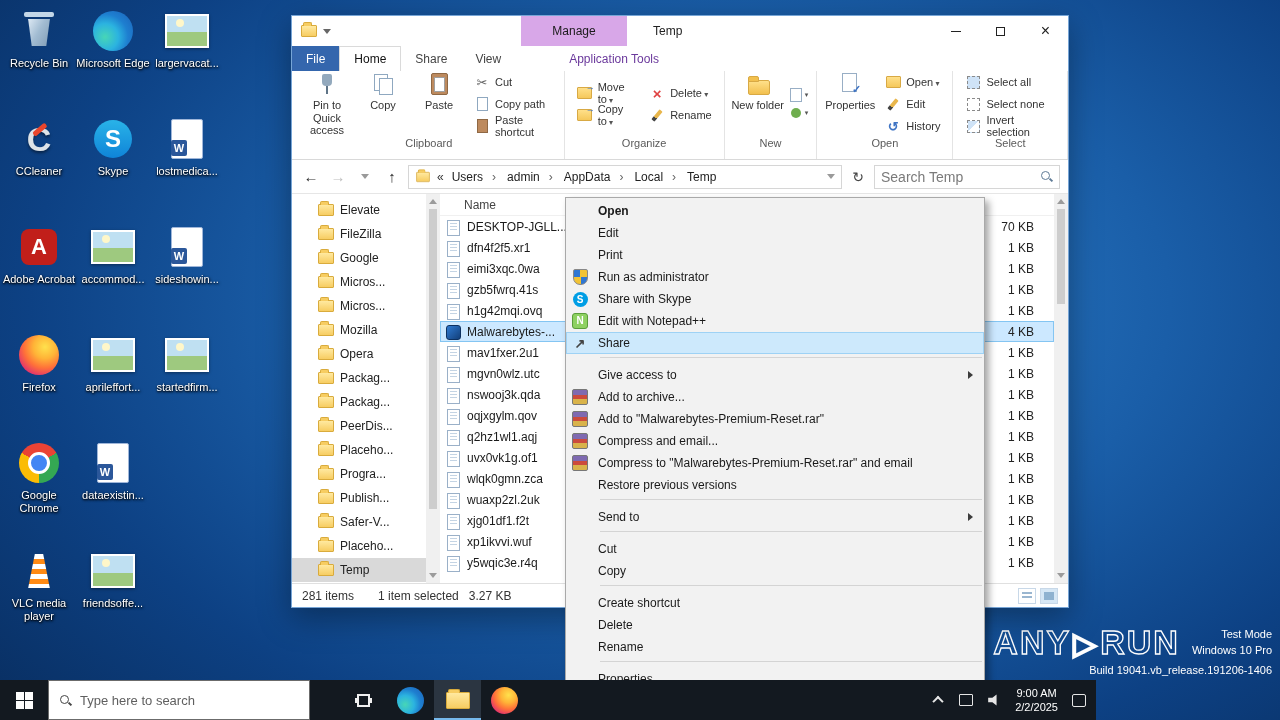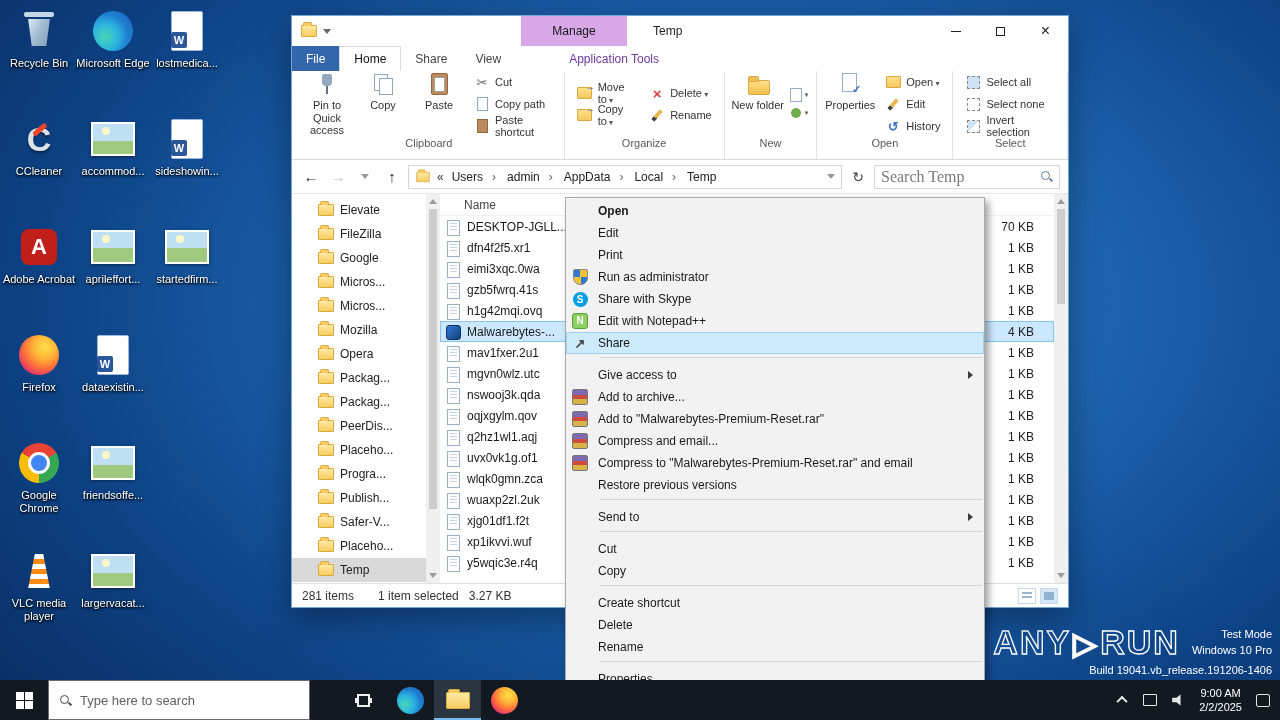--- a/index.html
+++ b/index.html
@@ -123,21 +123,21 @@
   .ic-refresh::before { content:"↻"; font-size:14px; color:#444; }
   .addr-box { flex:1; height:24px; border:1px solid #d6d6d6; display:flex; align-items:center; padding:0 6px; gap:6px; }
   .fold-addr { transform:scale(.85); }
   .crumb-prefix { color:#333; }
   .crumbs { display:flex; align-items:center; }
   .crumb { padding:0 2px; color:#222; cursor:default; }
   .crumb::after { content:"›"; margin:0 7px 0 9px; color:#666; }
   .crumb:last-child::after { content:""; margin:0; }
   .addr-caret { margin-left:auto; border-left:4px solid transparent; border-right:4px solid transparent; border-top:5px solid #9a9a9a; }
   .searchbox { width:186px; height:24px; border:1px solid #d6d6d6; display:flex; align-items:center; padding:0 6px; gap:4px; flex:none; }
-  .search-input { flex:1; min-width:0; border:none; outline:none; font-family:Liberation Serif, serif; font-size:16px; color:#a16207; }
+  .search-input { flex:1; min-width:0; border:none; outline:none; font-family:Liberation Sans, sans-serif; font-size:14px; color:#a16207; }
   .search-input::placeholder { color:#7a7a7a; }
   .mag { width:13px; height:13px; position:relative; flex:none; }
   .mag::before { content:""; position:absolute; left:1px; top:1px; width:7px; height:7px; border:1.5px solid #5f7b96; border-radius:50%; }
   .mag::after { content:""; position:absolute; left:9px; top:9px; width:4px; height:2px; background:#5f7b96; transform:rotate(45deg); }
 
   .main { flex:1; display:flex; overflow:hidden; border-top:1px solid #e6e6e6; }
   .tree { width:134px; padding-top:4px; overflow:hidden; }
   .tree-item { height:24px; display:flex; align-items:center; gap:6px; padding-left:26px; color:#222; cursor:default; white-space:nowrap; }
   .tree-item.sel { background:#d9d9d9; }
   .vscroll { width:14px; background:#f0f0f0; display:flex; flex-direction:column; align-items:center; flex:none; }
@@ -187,21 +187,21 @@
     background:conic-gradient(#f2c335 0 25%, #2f77d3 0 50%, #f2c335 0 75%, #2f77d3 0); border:1px solid #888; }
   .mi-skype::before { content:"S"; width:15px; height:15px; border-radius:50%; background:#009ee5; color:#fff;
     font-size:10px; font-weight:bold; line-height:15px; text-align:center; }
   .mi-notepadpp::before { content:"N"; width:14px; height:14px; background:#8ed161; border:1px solid #5a9e3a; border-radius:3px;
     color:#fff; font-size:10px; font-weight:bold; line-height:14px; text-align:center; }
   .mi-share::before { content:"↗"; font-size:13px; color:#444; font-weight:bold; }
   .mi-winrar::before { content:""; width:14px; height:14px; border-radius:2px; border:1px solid #777;
     background:linear-gradient(180deg, #7f6ab1 0 33%, #cc4b3c 33% 66%, #d9b34a 66% 100%); }
 
   
-  #taskbar { position:absolute; left:0; bottom:0; width:1280px; height:40px; background:#131920; display:flex;
+  #taskbar { position:absolute; left:0; bottom:0; width:1096px; height:40px; background:#131920; display:flex;
     align-items:stretch; z-index:100; }
   .tb-start { width:48px; display:flex; align-items:center; justify-content:center; }
   .win-logo { display:grid; grid-template-columns:8px 8px; grid-template-rows:8px 8px; gap:1px; }
   .win-logo i { background:#fdfdfd; }
   .tb-search { width:262px; background:#fff; display:flex; align-items:center; gap:8px; padding:0 10px; border:1px solid #6b6b6b; }
   .mag-dark::before { border-color:#444; }
   .mag-dark::after { background:#444; }
   .tb-search-input { flex:1; min-width:0; border:none; outline:none; font-family:inherit; font-size:13px; background:transparent; }
   .tb-search-input::placeholder { color:#5f5f5f; }
   .tb-btn { width:47px; display:flex; align-items:center; justify-content:center; position:relative; }
@@ -263,20 +263,24 @@
       </div>
       <div class="desk-icon">
         <div class="dicon icon-vlc"></div>
         <div class="desk-lbl">VLC media player</div>
       </div>
       <div class="desk-icon">
         <div class="dicon icon-edge"></div>
         <div class="desk-lbl">Microsoft Edge</div>
       </div>
       <div class="desk-icon">
+        <div class="dicon icon-skype"></div>
+        <div class="desk-lbl">Skype</div>
+      </div>
+      <div class="desk-icon">
         <div class="dicon icon-image-doc"></div>
         <div class="desk-lbl">accommod...</div>
       </div>
       <div class="desk-icon">
         <div class="dicon icon-image-doc"></div>
         <div class="desk-lbl">aprileffort...</div>
       </div>
       <div class="desk-icon">
         <div class="dicon icon-word-doc"></div>
         <div class="desk-lbl">dataexistin...</div>

